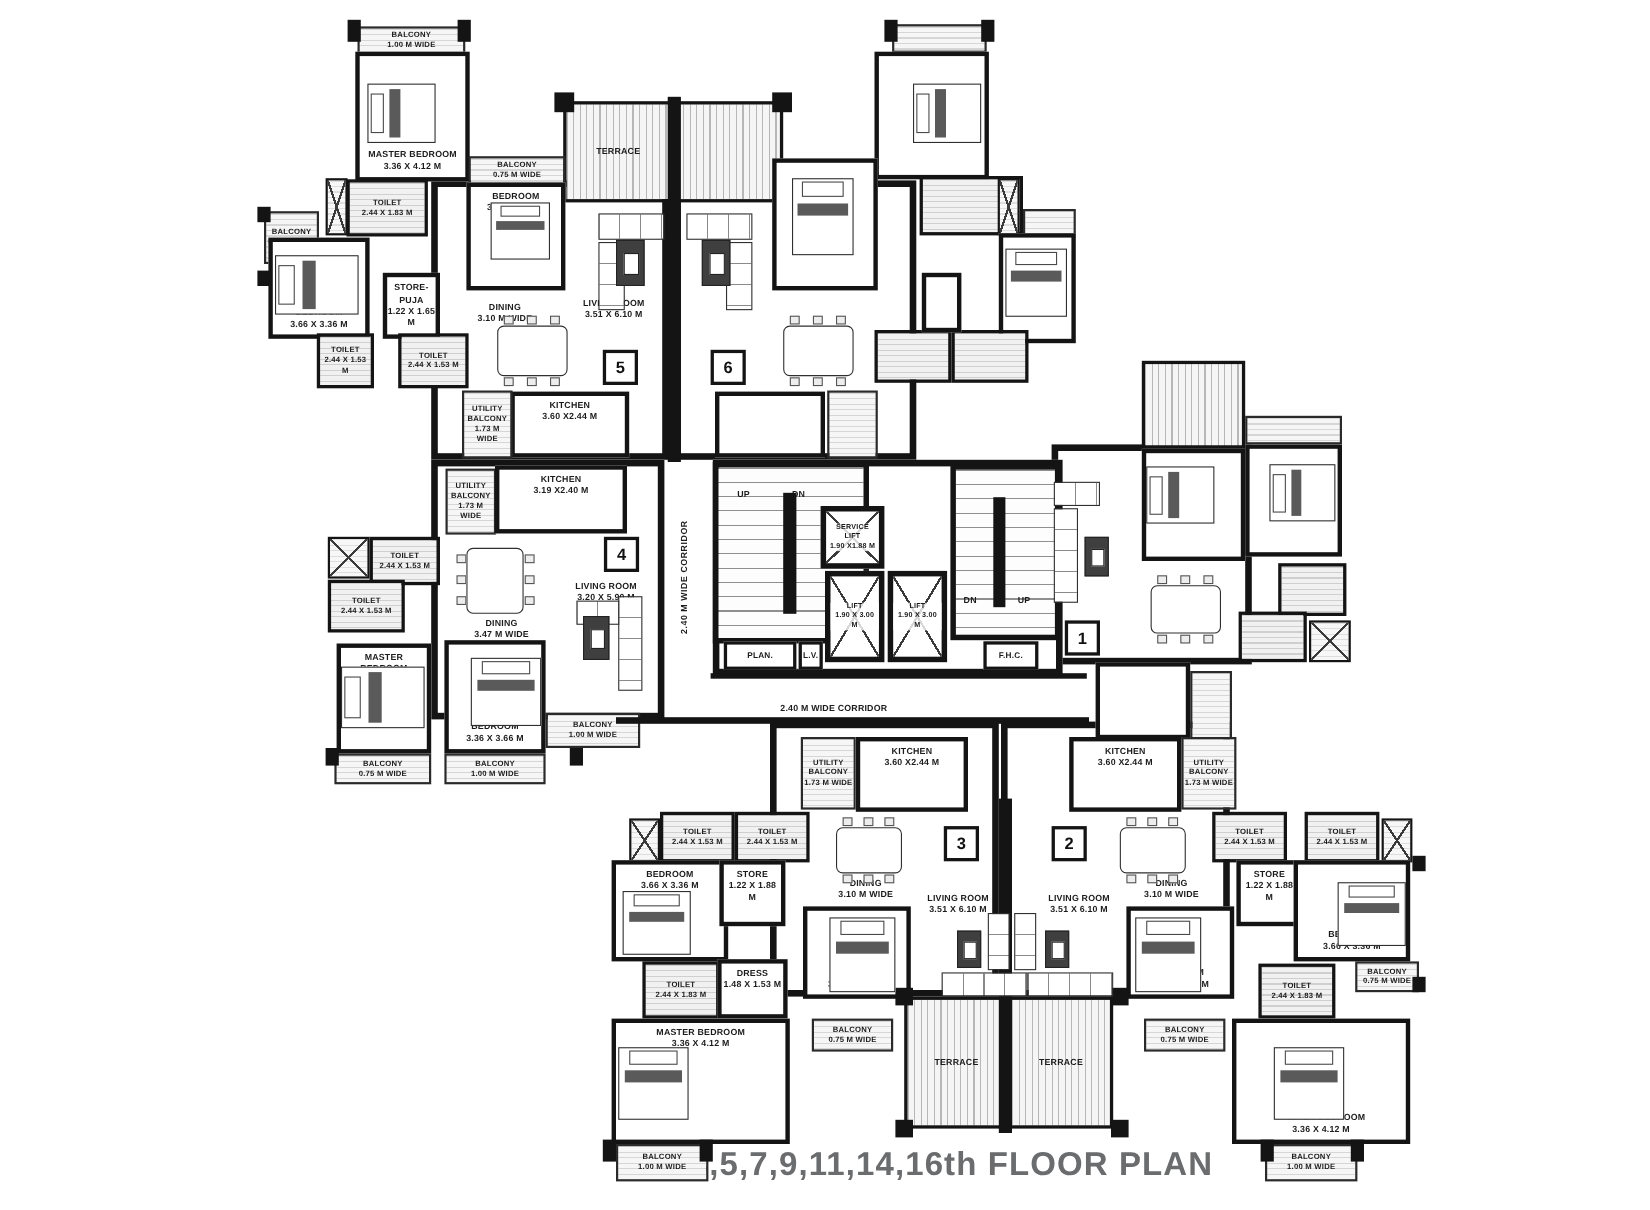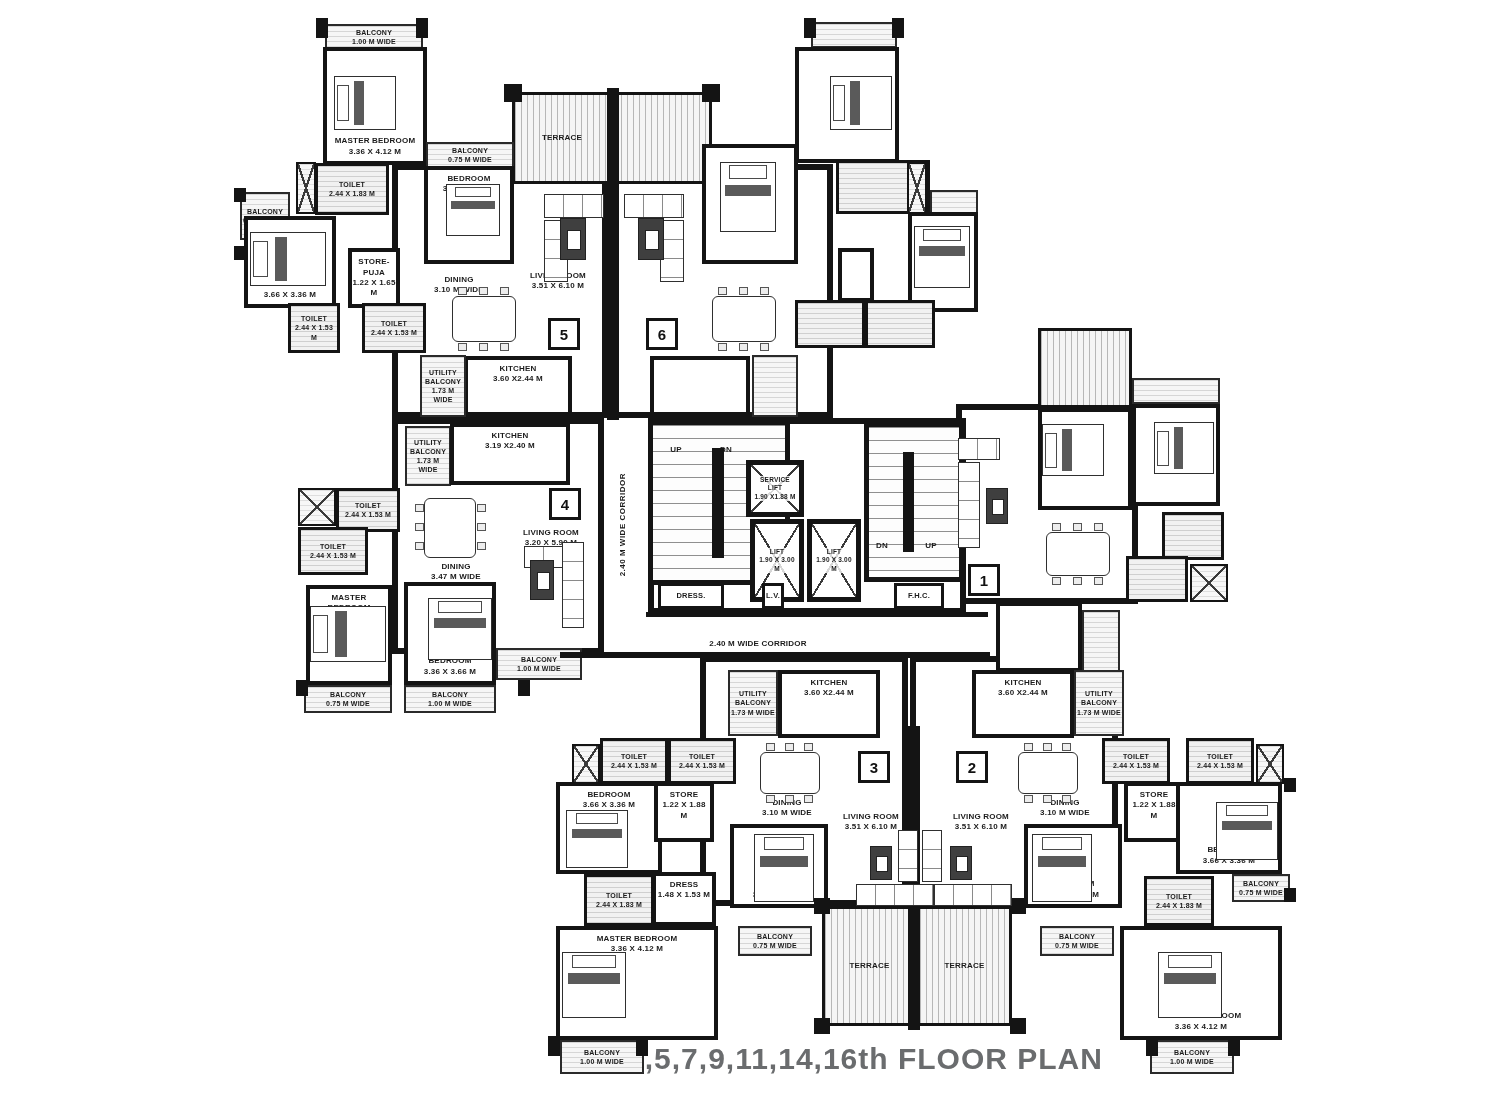--- a/index.html
+++ b/index.html
@@ -180,23 +180,23 @@
     <div class="rb t-lift" style="left: 750px; top: 519px; width: 54px; height: 83px;">
       <div class="rlabel">LIFT
 1.90 X 3.00 M</div>
     </div>
     <div class="rb t-lift" style="left: 807px; top: 519px; width: 54px; height: 83px;">
       <div class="rlabel">LIFT
 1.90 X 3.00 M</div>
     </div>
     <div class="rb t-stair" style="left: 864px; top: 422px; width: 100px; height: 160px;"></div>
     <div class="rb t-service" style="left: 658px; top: 583px; width: 66px; height: 26px;">
-      <div class="rlabel">DRESS.</div>
-    </div>
-    <div class="rb t-service" style="left: 762px; top: 583px; width: 22px; height: 26px;">
+      <div class="rlabel">PLAN.</div>
+    </div>
+    <div class="rb t-service" style="left: 726px; top: 583px; width: 22px; height: 26px;">
       <div class="rlabel">L.V.</div>
     </div>
     <div class="rb t-service" style="left: 894px; top: 583px; width: 50px; height: 26px;">
       <div class="rlabel">F.H.C.</div>
     </div>
     <div class="rb t-balcony" style="left: 1132px; top: 378px; width: 88px; height: 26px;"></div>
     <div class="rb t-room" style="left: 1038px; top: 408px; width: 94px; height: 102px;"></div>
     <div class="rb t-room" style="left: 1132px; top: 404px; width: 88px; height: 102px;"></div>
     <div class="rb t-toilet" style="left: 1162px; top: 512px; width: 62px; height: 48px;"></div>
     <div class="rb t-toilet" style="left: 1126px; top: 556px; width: 62px; height: 46px;"></div>

